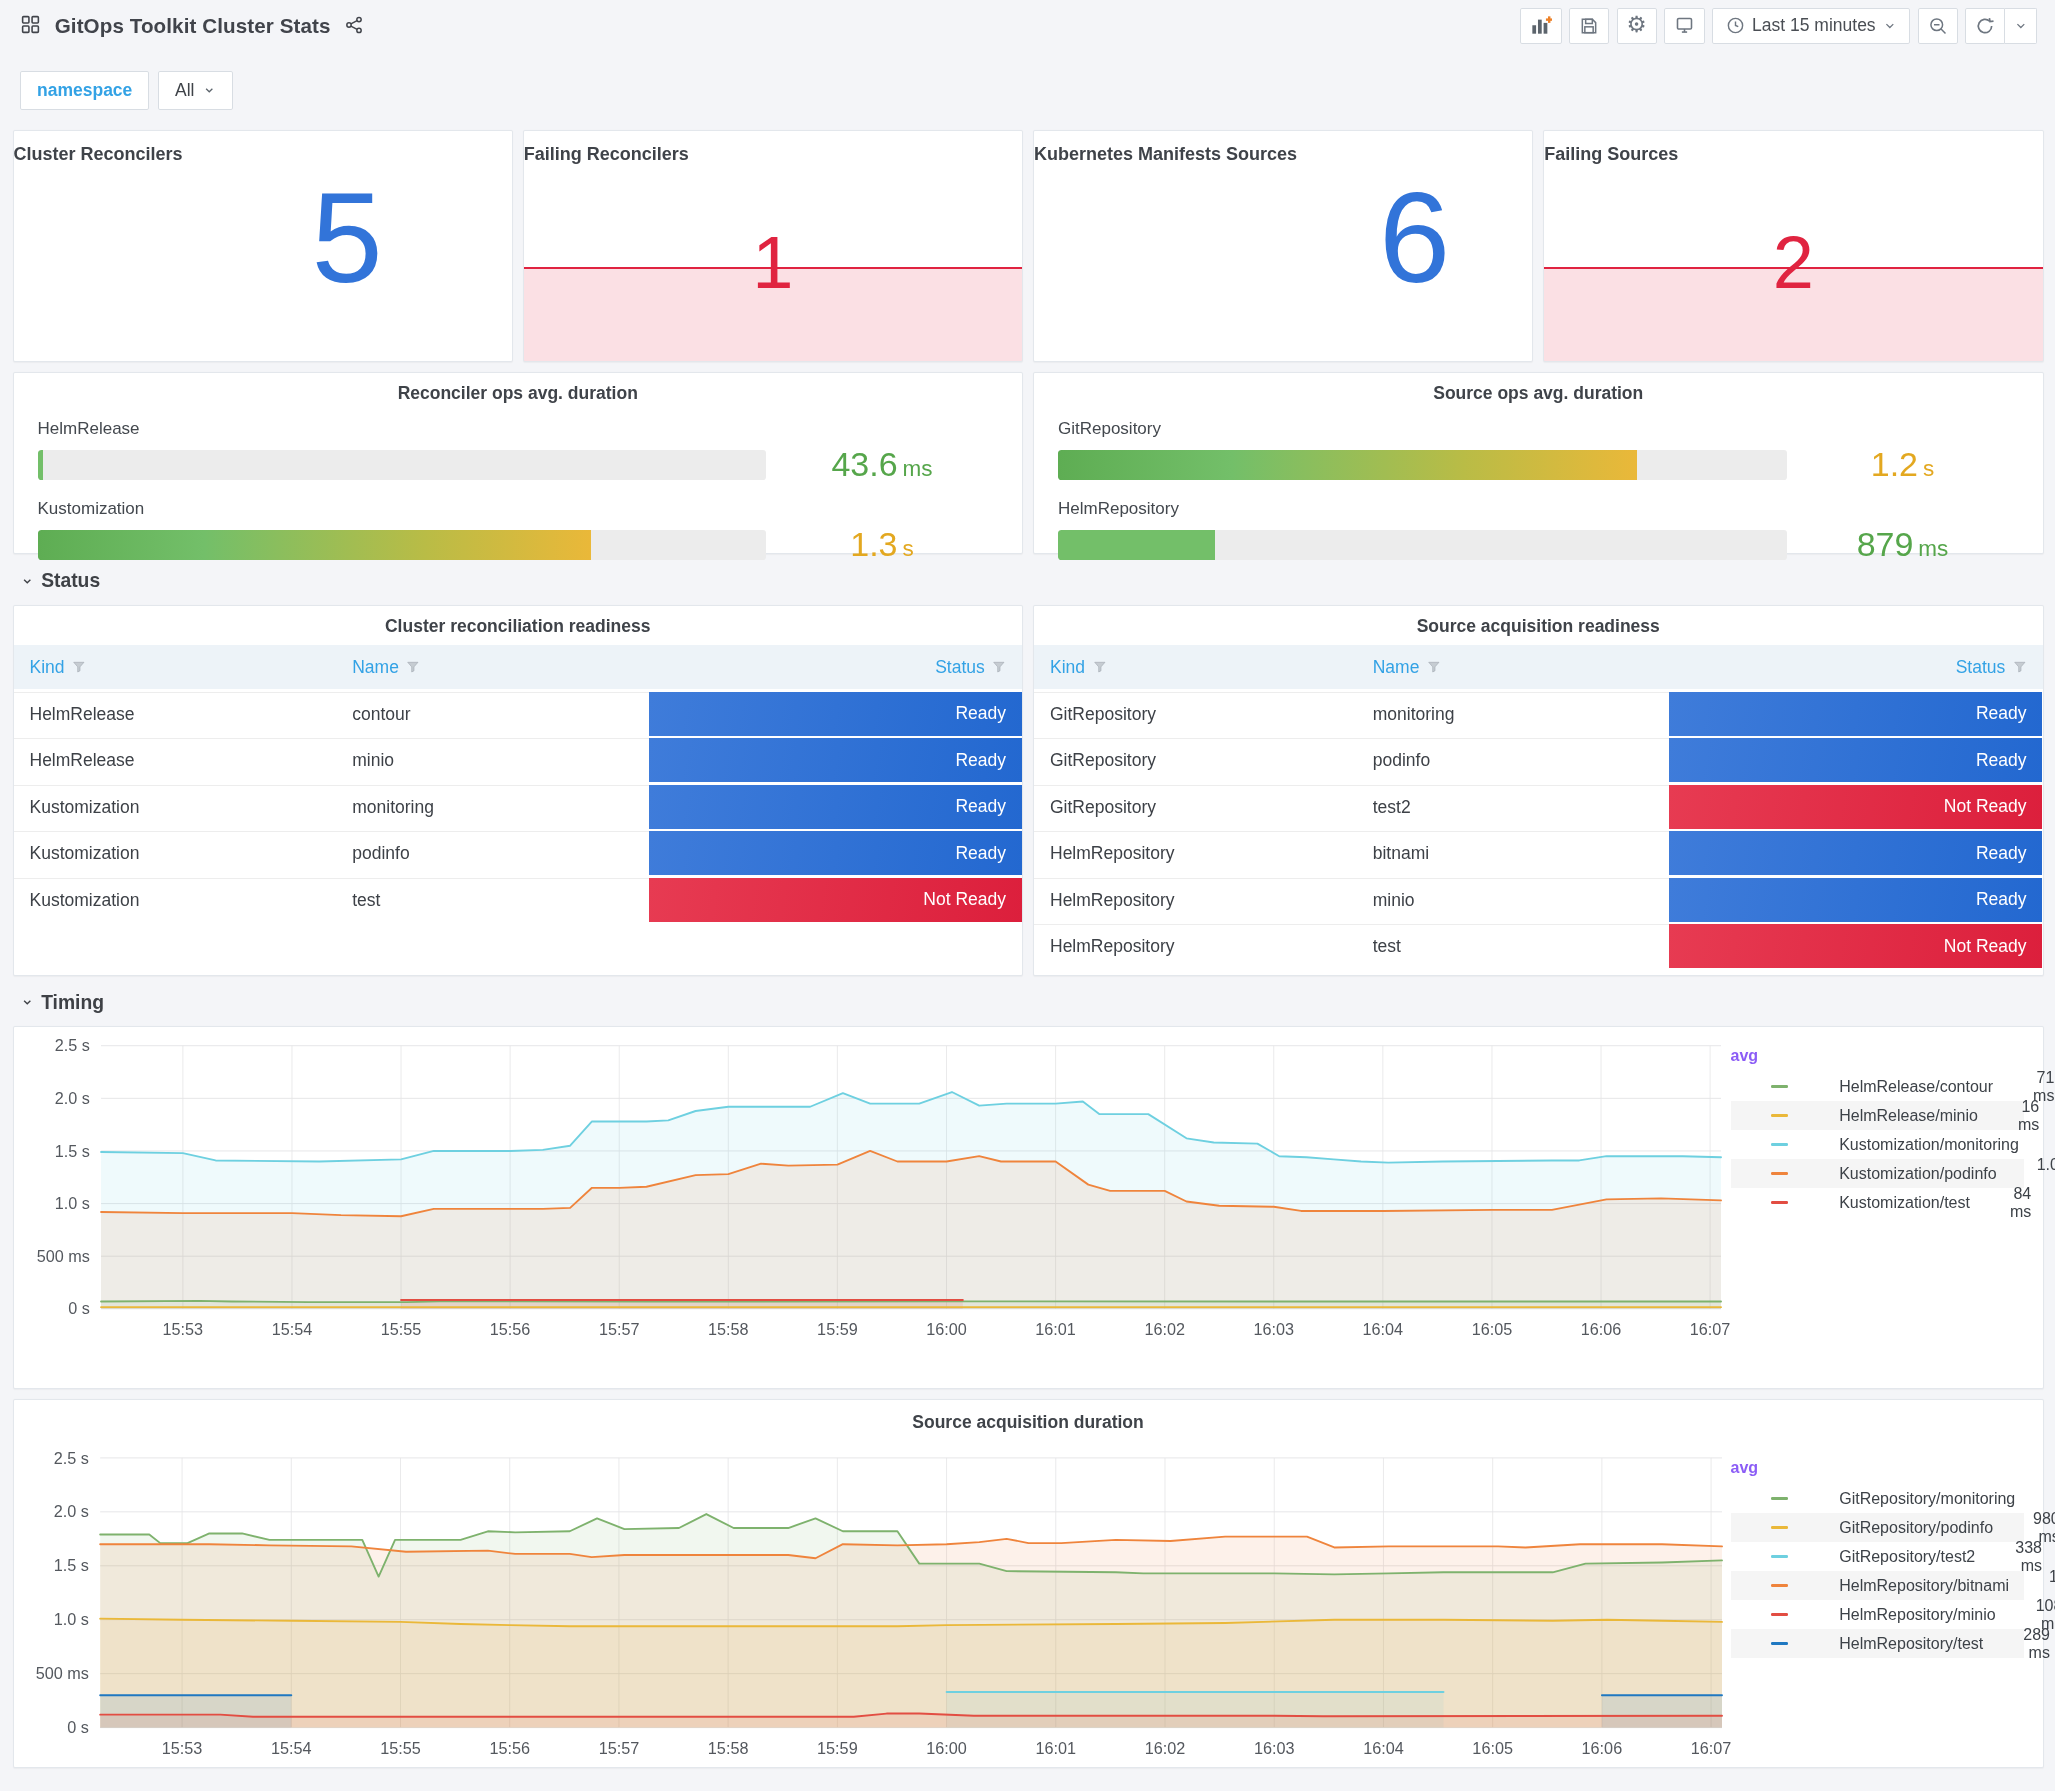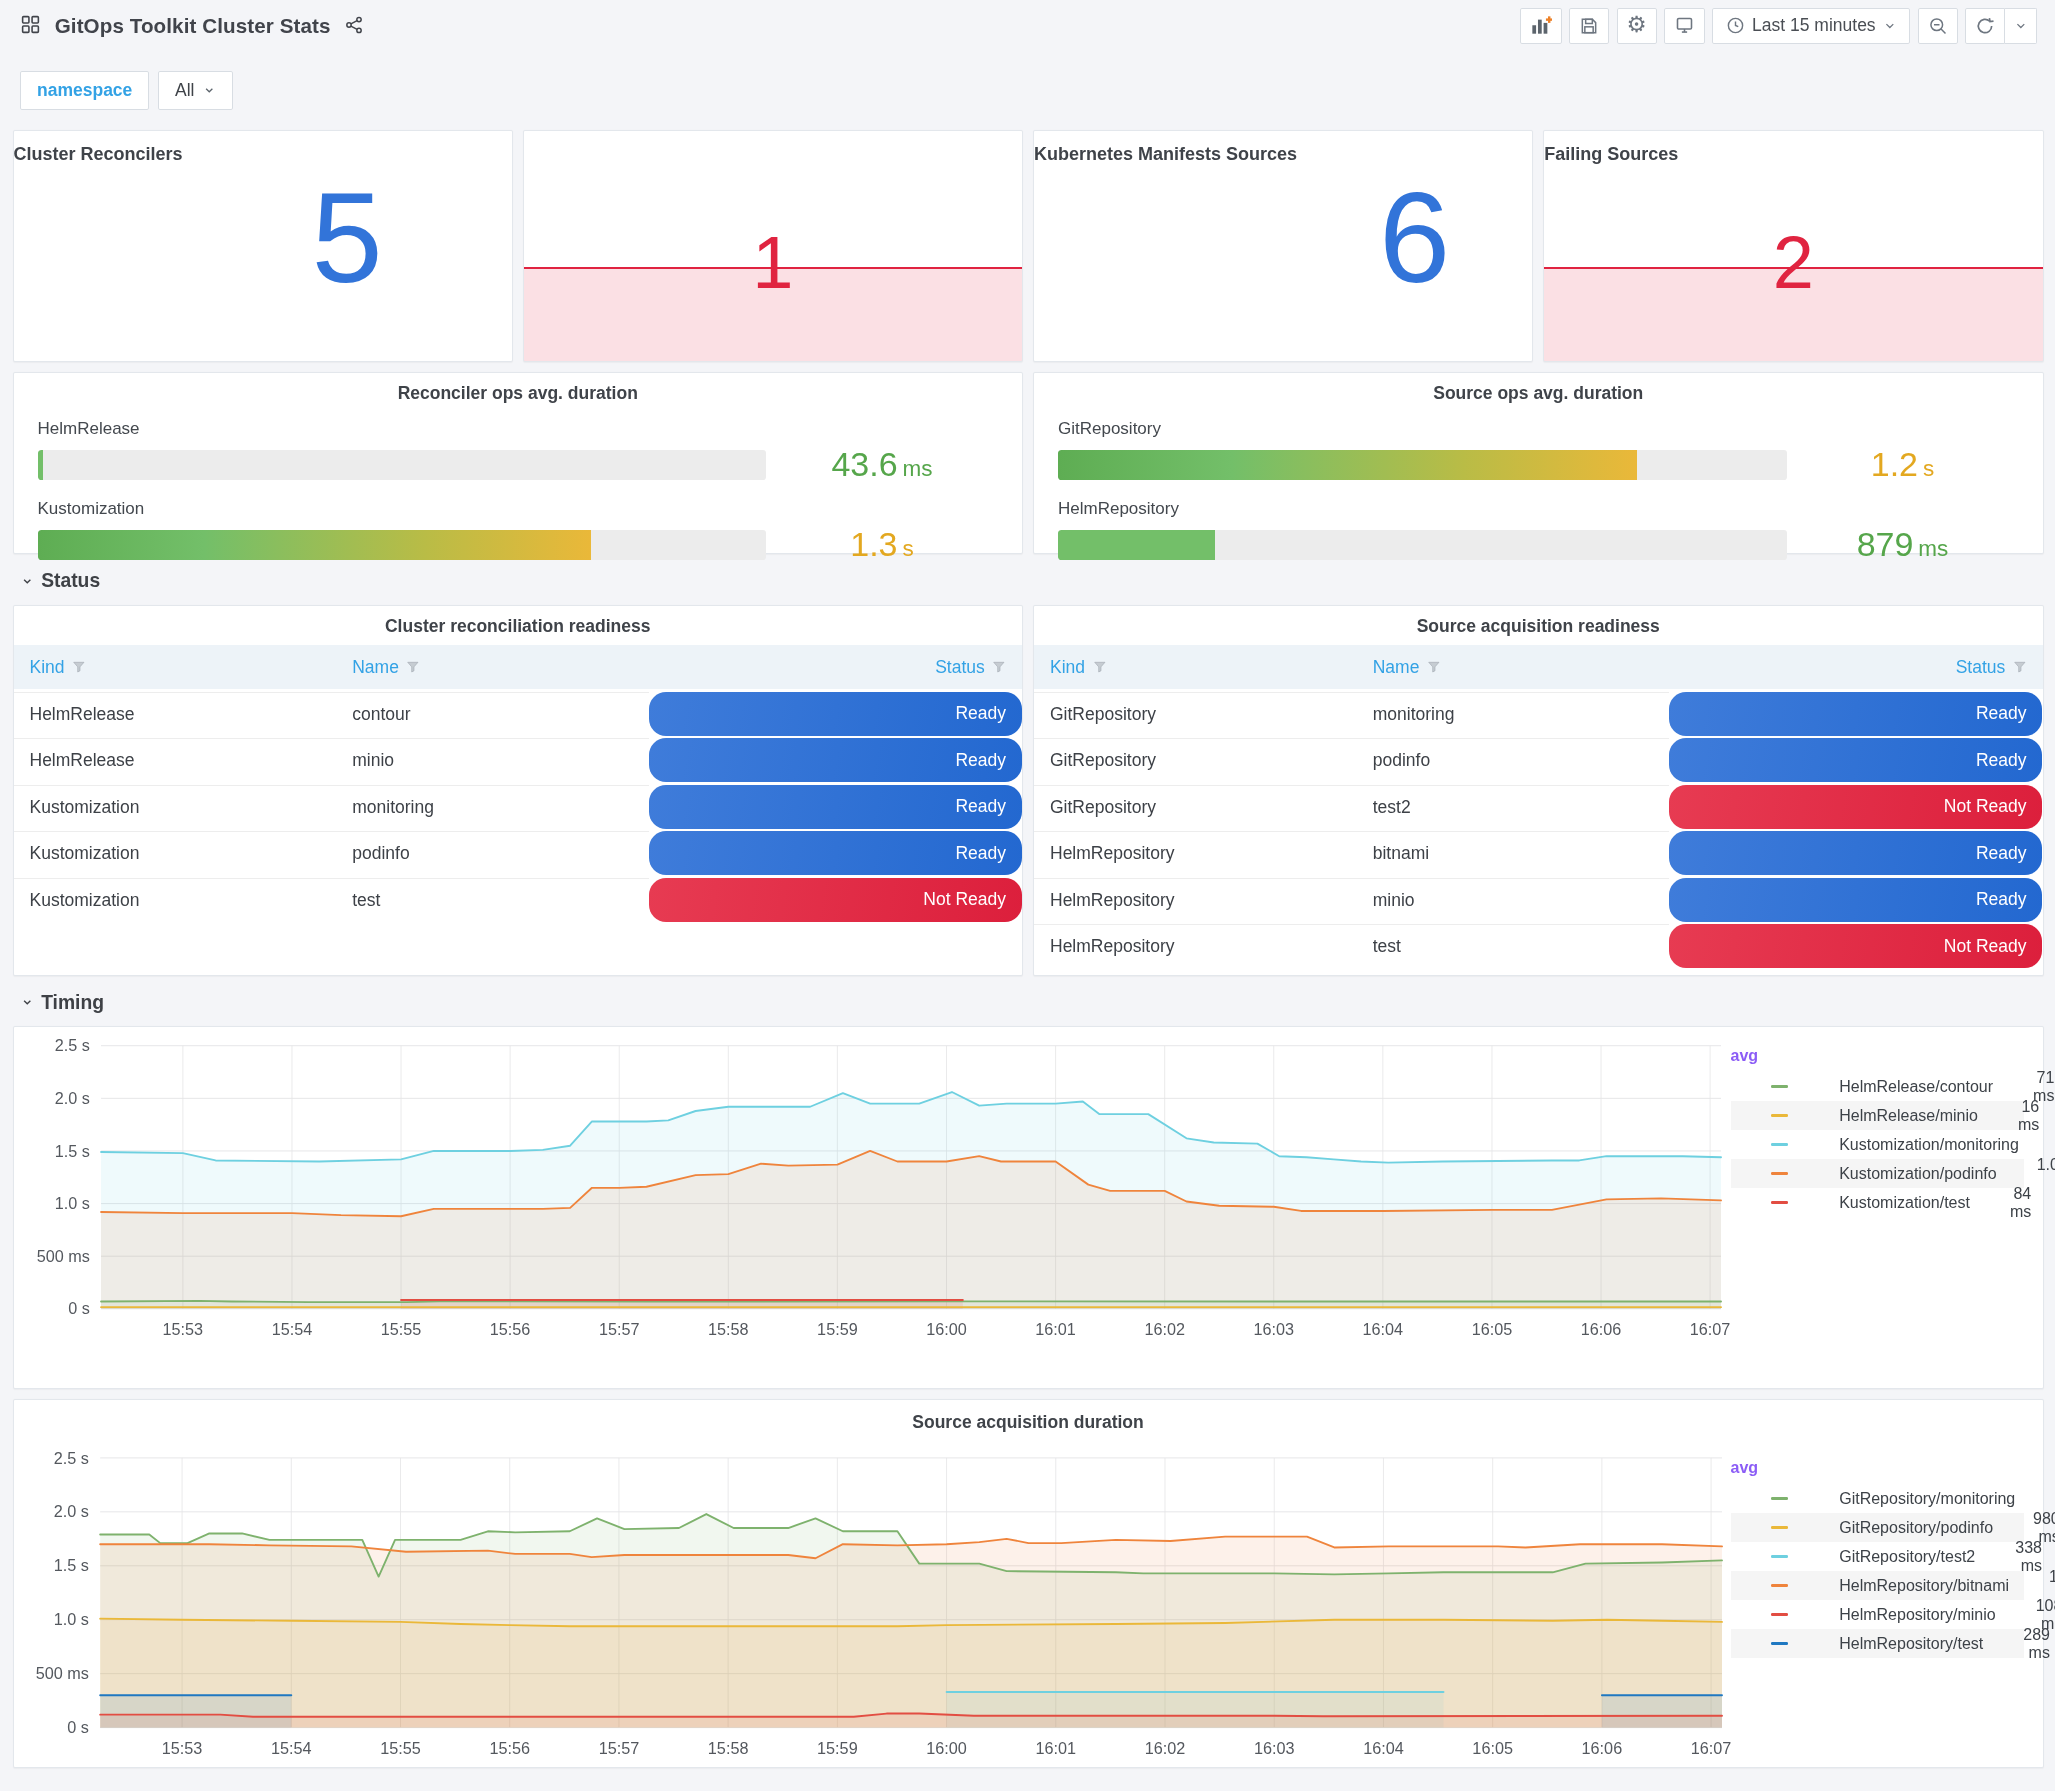--- a/index.html
+++ b/index.html
@@ -60,21 +60,21 @@
 
   
   .tables-row { display:flex; gap:10px; height:371px; }
   .table-panel { flex:1; padding-top:7.5px; overflow:hidden; }
   .tbl-title { text-align:center; font-size:17.5px; font-weight:600; color:#3f4349; height:32px; line-height:27.5px; }
   .t-row { display:grid; grid-template-columns:32% 31% 37%; height:44px; margin-bottom:2.5px; }
   .t-row.head { background:#edf3f8; margin-bottom:2.5px; }
   .t-cell { display:flex; align-items:center; padding:0 16px; font-size:17.5px; color:#3d4147; border-top:0.6px solid #ededed; }
   .t-row.head .t-cell { border-top:none; color:#33a2e5; gap:7.5px; }
   .t-cell.right { justify-content:flex-end; }
-  .t-cell.status { color:#fff; justify-content:flex-end; border-top:none;border-radius:17px; }
+  .t-cell.status { color:#fff; justify-content:flex-end; border-top:none; }
   .t-cell.status.ok { background:linear-gradient(100deg,#3f7cda 0%,#2368d0 100%); }
   .t-cell.status.bad { background:linear-gradient(100deg,#e73b52 0%,#dc1f3c 100%); }
 
   
   .chart-panel { display:flex; flex-direction:column; margin-top:0; }
   .chart-title { height:39px; line-height:44px; text-align:center; font-size:17.5px; font-weight:600; color:#3f4349; }
   .chart-body { flex:1; display:flex; min-height:0; }
   .plot { flex:1; position:relative; }
   .plot svg { position:absolute; inset:0; }
   .legend { width:312px; padding:17.5px 19px 0 0; }
@@ -186,20 +186,21 @@
         </svg>
     </div>
   </div>
 
   <div class="stats-row">
     <div class="panel stat-panel">
       <div class="panel-title">Cluster Reconcilers</div>
       <div class="stat-value-ok">5</div>
     </div>
     <div class="panel stat-panel">
+      <div class="panel-title">Failing Reconcilers</div>
       <div class="alert-line"></div>
       <div class="alert-fill"></div>
       <div class="stat-value-alert">1</div>
     </div>
     <div class="panel stat-panel">
       <div class="panel-title">Kubernetes Manifests Sources</div>
       <div class="stat-value-ok">6</div>
     </div>
     <div class="panel stat-panel">
       <div class="panel-title">Failing Sources</div>

